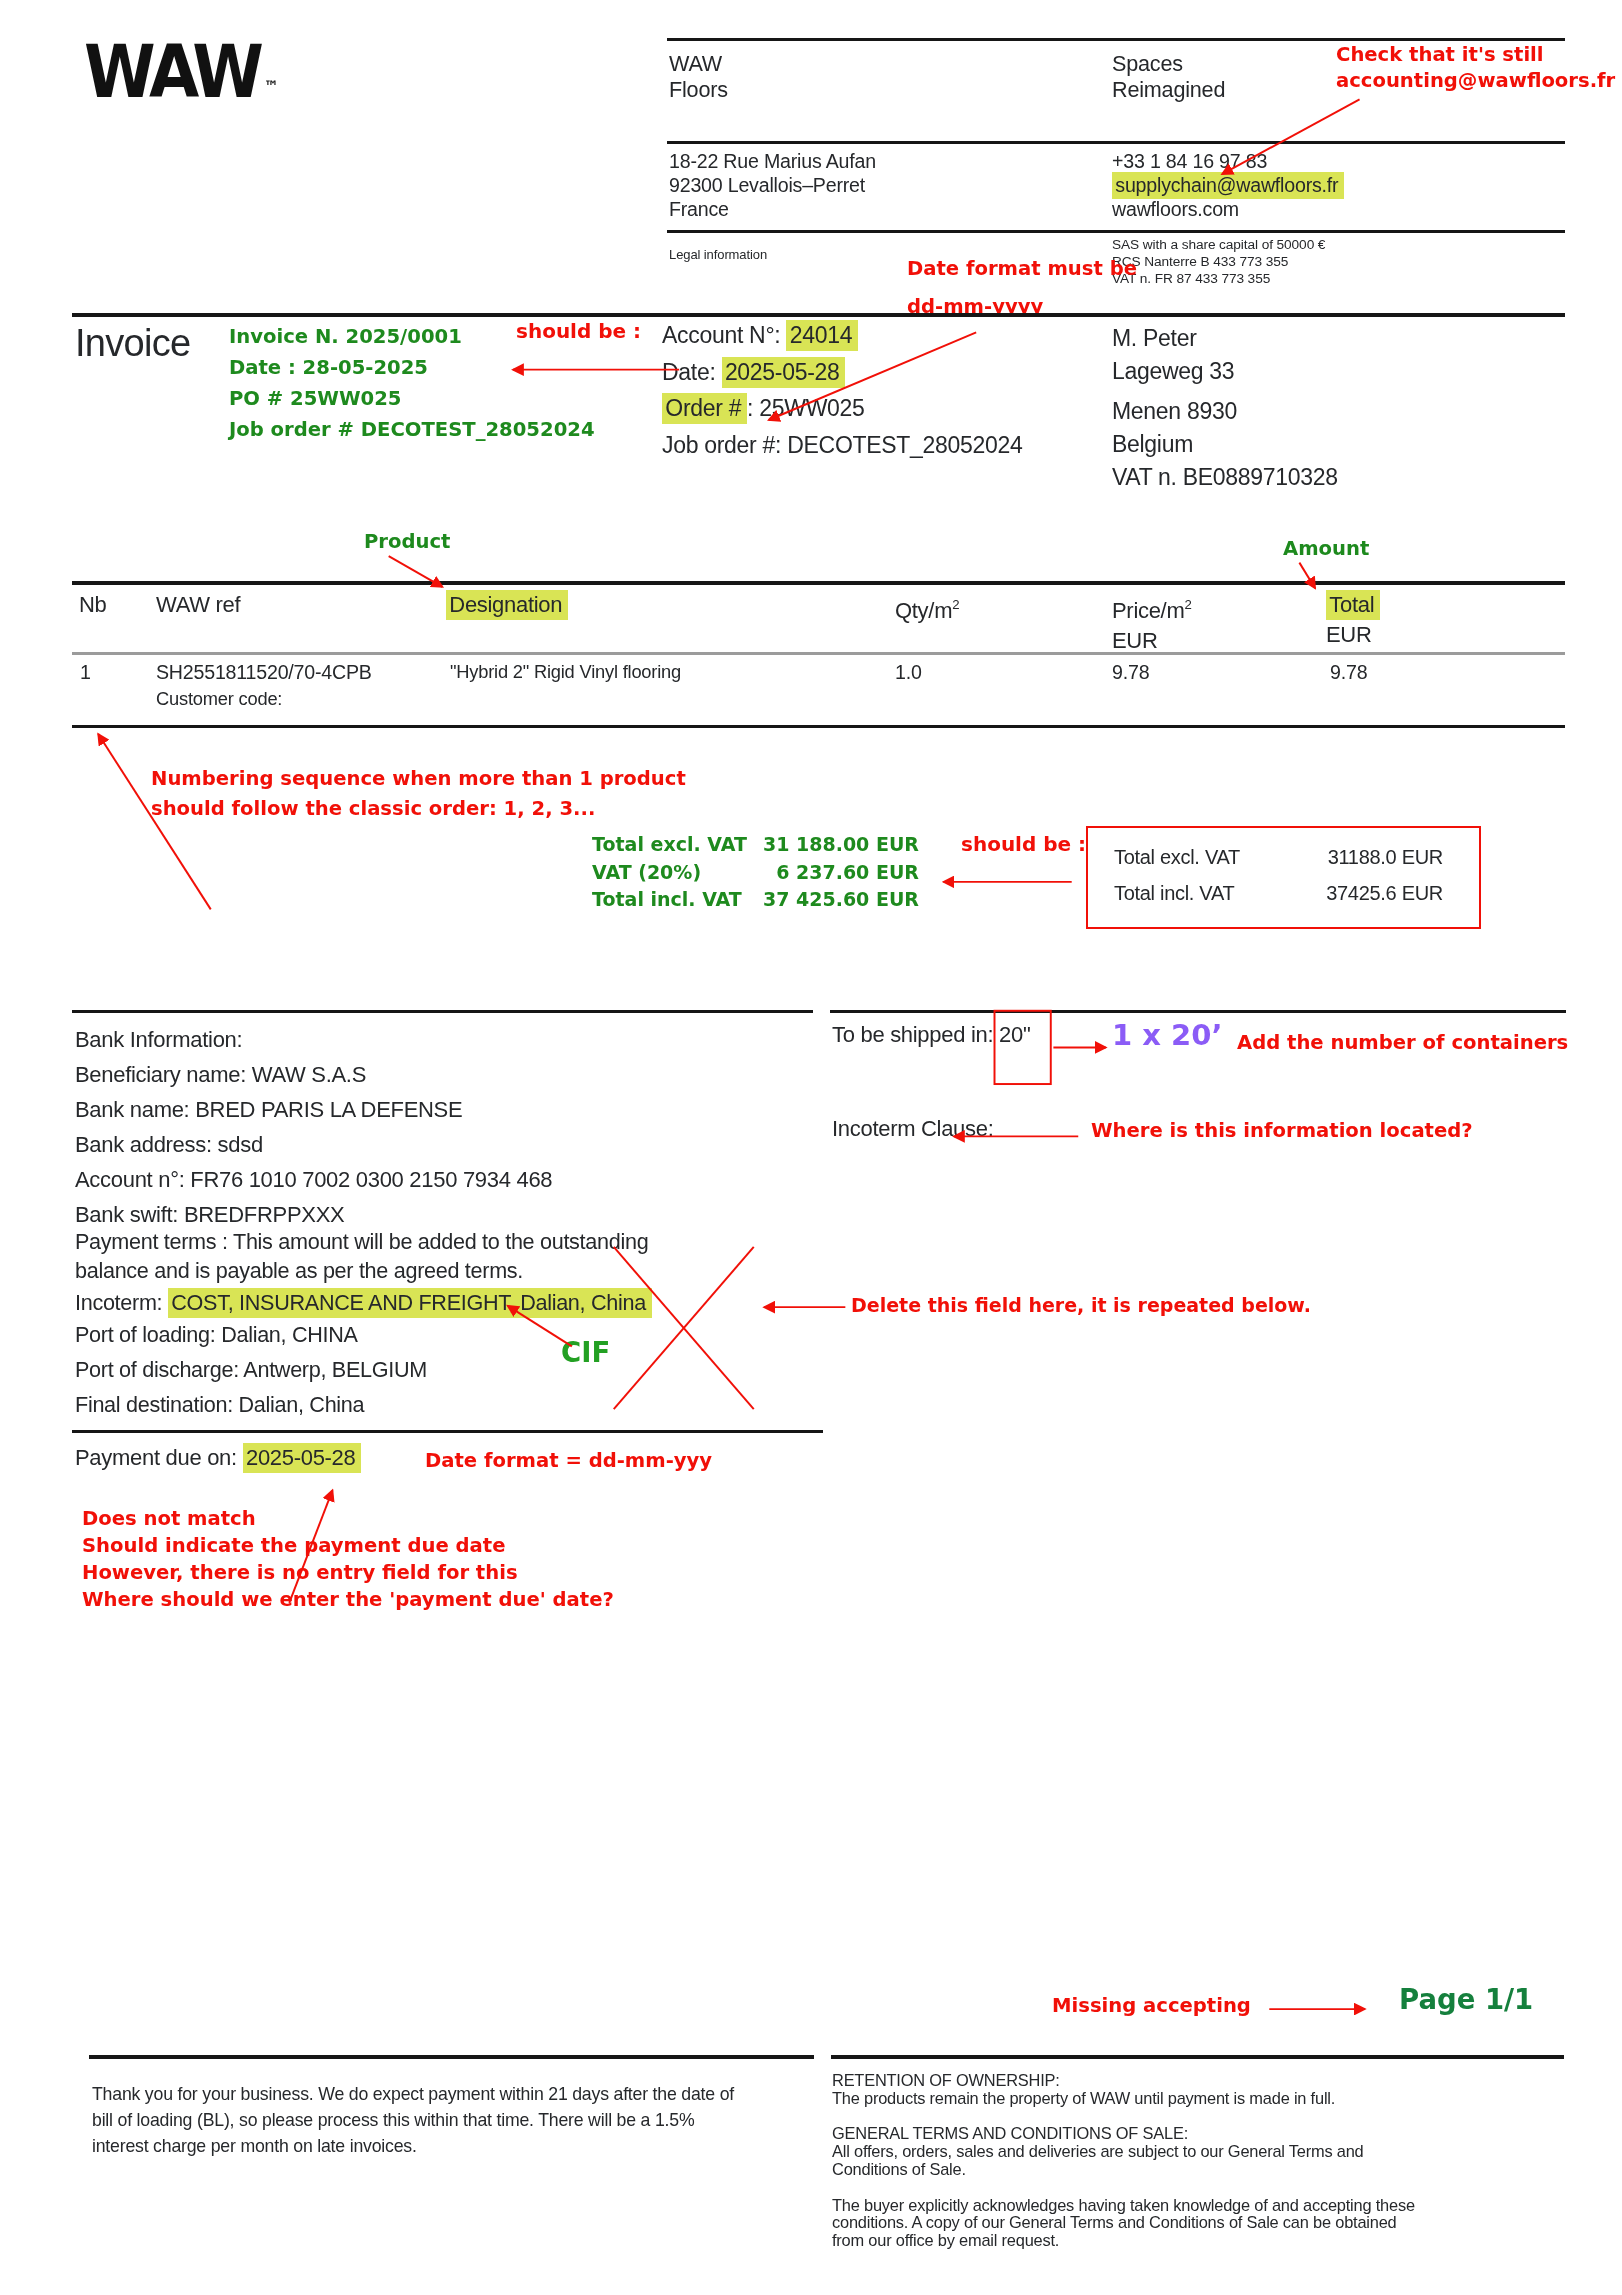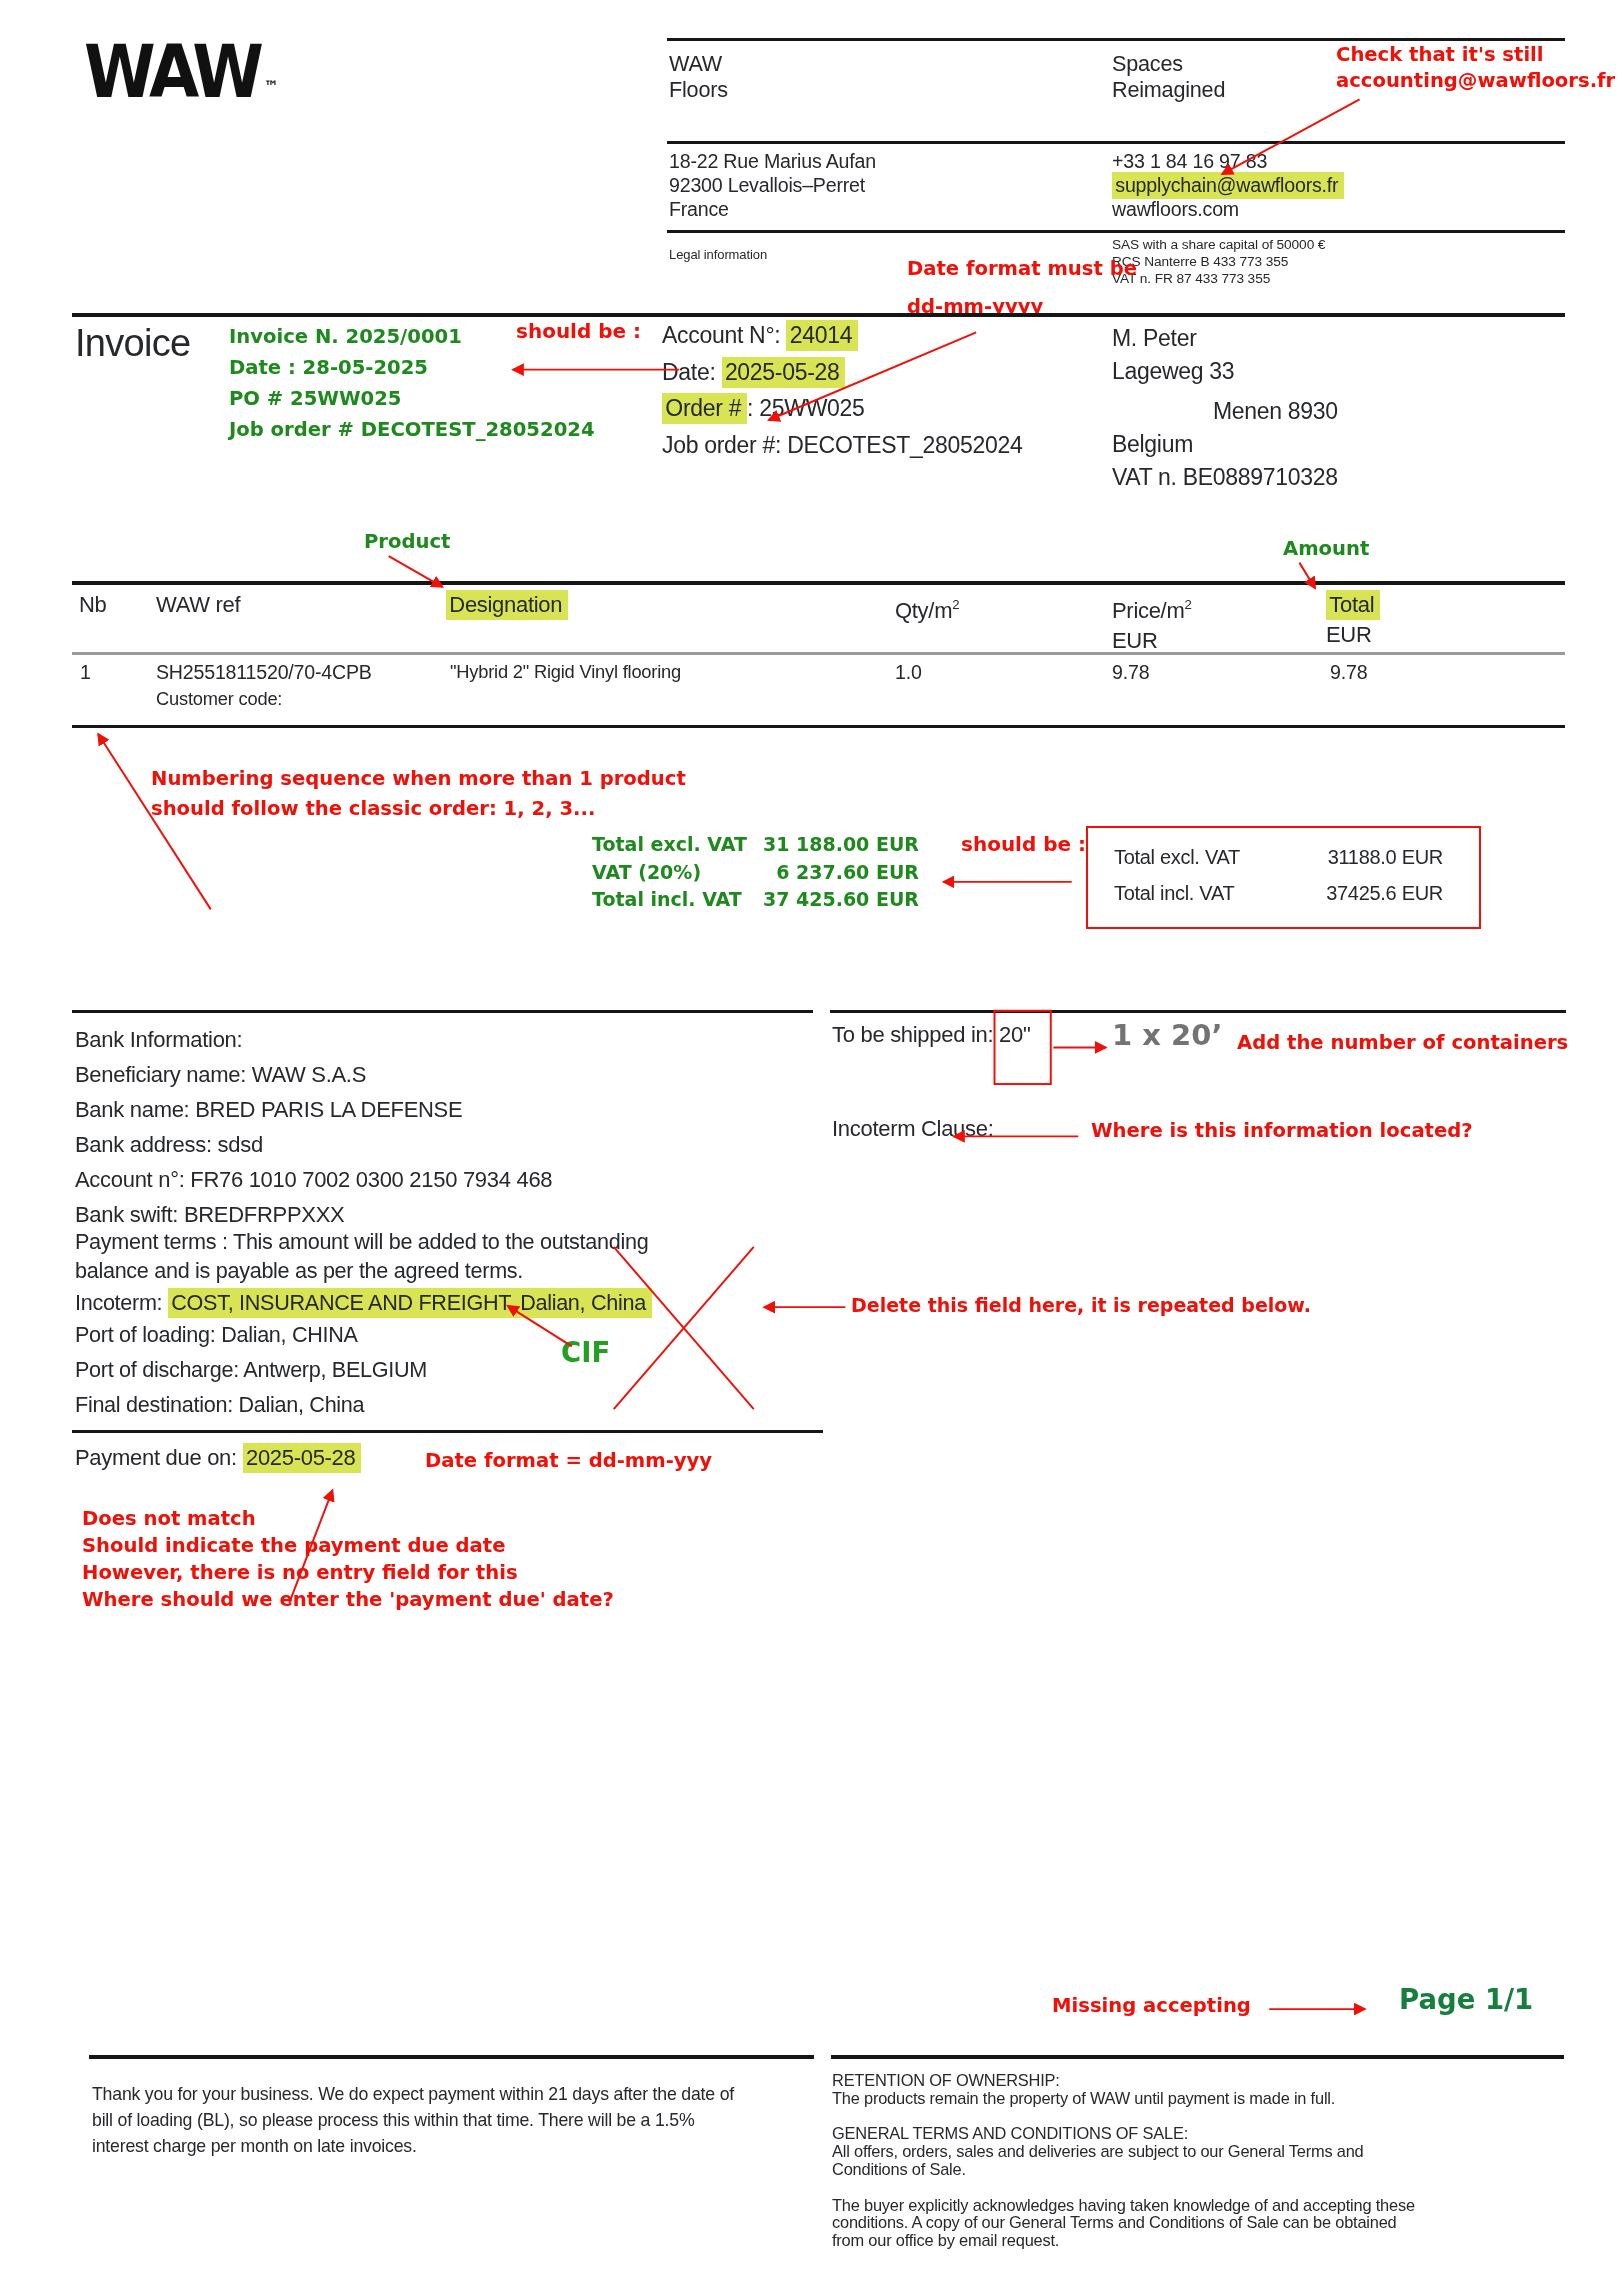--- a/index.html
+++ b/index.html
@@ -22,21 +22,21 @@
   .bank-t{font-size:22px;font-weight:500;letter-spacing:-0.3px;}
   .cell-h{font-size:22px;line-height:30px;font-weight:500;letter-spacing:-0.3px;}
   .cell{font-size:19.6px;font-weight:500;letter-spacing:-0.2px;}
   .cell-sm{font-size:18.3px;font-weight:500;letter-spacing:-0.2px;}
   .foot{font-size:17.7px;line-height:26px;font-weight:500;letter-spacing:-0.2px;}
   .foot-r{font-size:16.4px;line-height:17.7px;font-weight:500;letter-spacing:-0.2px;}
   .hl{background:#d9e455;padding:2px 5.9px 2.6px 3.3px;}
   
   .red{color:#f11008;font-family:"DejaVu Sans",sans-serif;font-weight:600;font-size:19.6px;}
   .green{color:#1e8a1e;font-family:"DejaVu Sans",sans-serif;font-weight:600;font-size:19.6px;}
-  .green.big{font-size:29px;color:#737373;font-weight:600;}
+  .green.big{font-size:29px;color:#8b5cf6;font-weight:600;}
   .cif{font-size:27.5px;color:#23a023;font-weight:700;}
   .olive{color:#15803d;font-family:"DejaVu Sans",sans-serif;font-weight:600;font-size:27.5px;}
   .exp{line-height:31px;}
   .redbox{position:absolute;border:2px solid #f11008;}
   .flexrow{display:flex;justify-content:space-between;}
   .overlay{position:absolute;left:0;top:0;pointer-events:none;}
   sup{font-size:60%;vertical-align:9.2px;}
 </style>
 </head>
 <body>
@@ -111,21 +111,21 @@
       <span class="hl">Order #</span><span>: 25WW025</span>
     </div>
     <div class="abs field" style="left:662px;top:432px;">
       <span>Job order #: </span><span>DECOTEST_28052024</span>
     </div>
   </div>
 
   <div class="abs field" style="left:1112px;top:322px;line-height:33px;">
     <div>M. Peter</div>
     <div>Lageweg 33</div>
-    <div style="margin-top:6.5px;text-align:right;">Menen 8930</div>
+    <div style="margin-top:6.5px;">Menen 8930</div>
     <div>Belgium</div>
     <div>VAT n. BE0889710328</div>
   </div>
 
   <div class="abs green" style="left:364px;top:530px;">Product</div>
   <div class="abs green" style="left:1283px;top:537px;">Amount</div>
 
   <div class="rule" style="left:72px;top:581px;width:1493px;height:3.9px;"></div>
 
   <div class="abs cell-h" style="left:79px;top:590px;">Nb</div>

